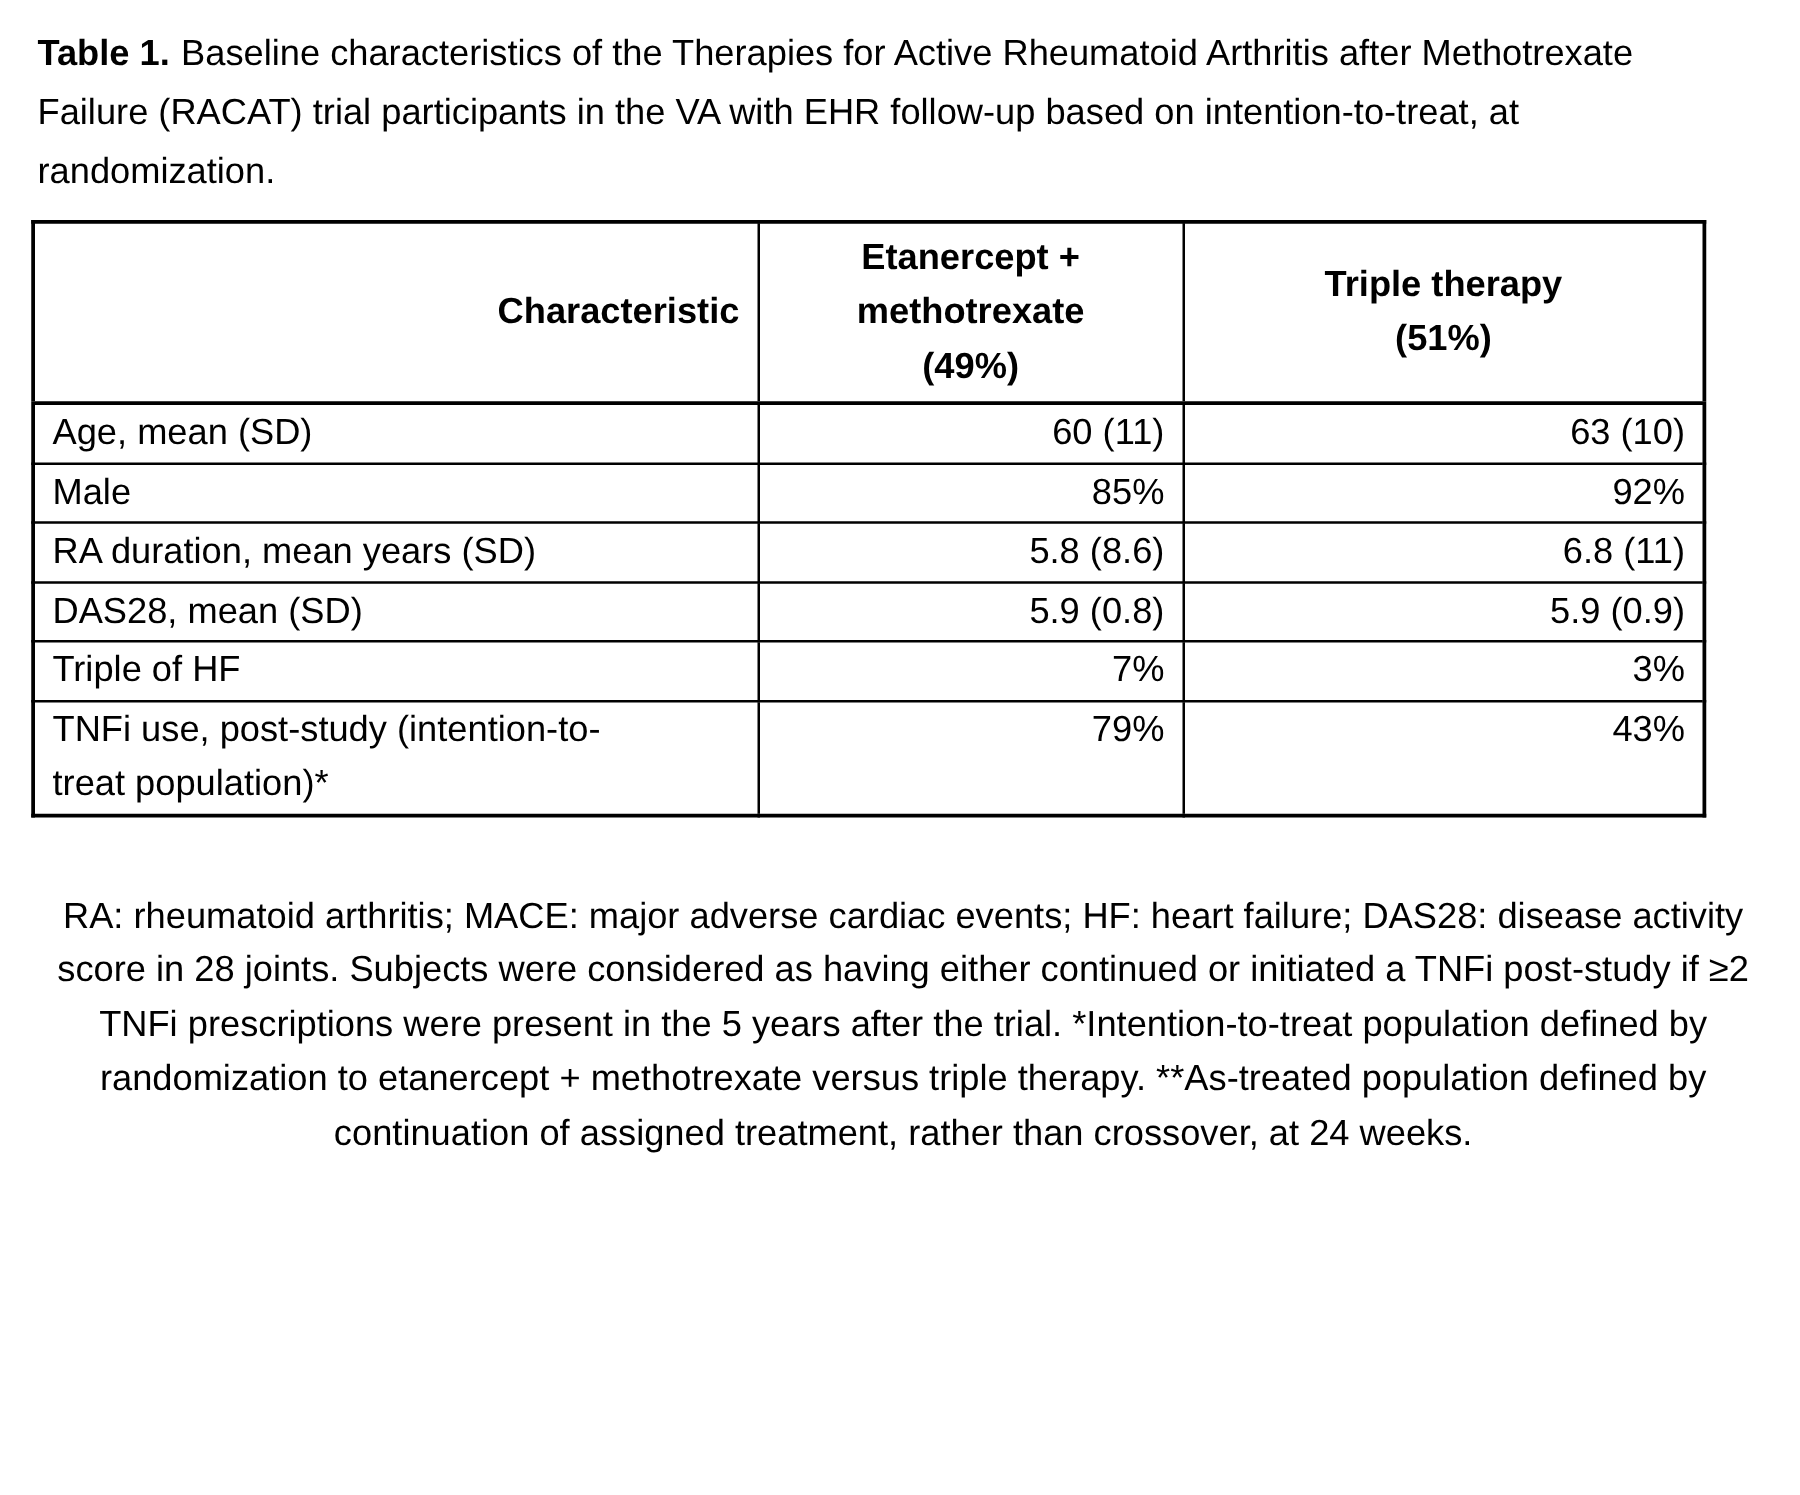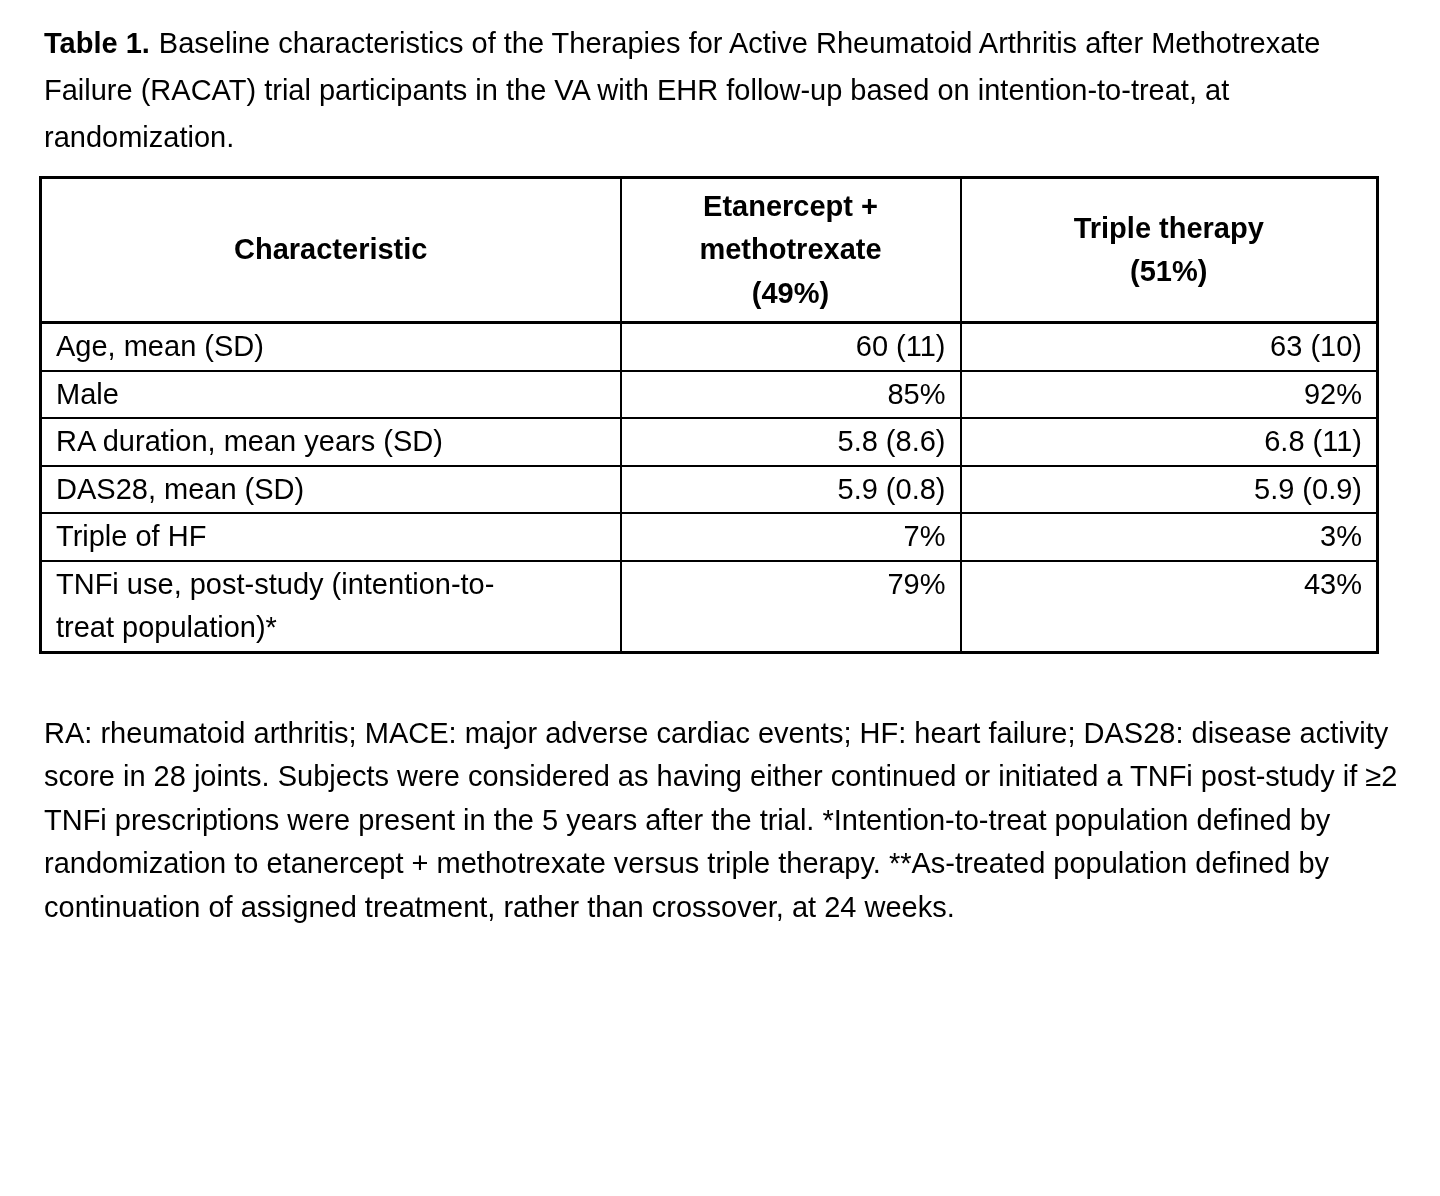--- a/index.html
+++ b/index.html
@@ -5,21 +5,21 @@
   * { margin: 0; padding: 0; box-sizing: border-box; }
   html, body {
     width: 1440px;
     height: 1196px;
     background: #ffffff;
     color: #000000;
     font-family: "Liberation Sans", sans-serif;
     font-size: 29px;
   }
   .page {
-    padding: 20px 25px 0 39px;
+    padding: 20px 25px 0 25px;
   }
   .title {
     margin-left: 5px;
     max-width: 1330px;
     line-height: 1.62;
   }
   .title-label {
     font-weight: bold;
     margin-right: 9px;
   }
@@ -39,35 +39,36 @@
   table.baseline thead th {
     border-bottom: 3px solid #000;
     font-weight: bold;
     vertical-align: middle;
     text-align: center;
     white-space: pre-line;
     padding-top: 6px;
     padding-bottom: 6px;
   }
   table.baseline thead th.col-characteristic {
-    text-align: center;
+    text-align: right;
   }
   table.baseline tbody td {
     vertical-align: top;
     text-align: right;
   }
   table.baseline tbody td.col-characteristic {
     text-align: left;
     white-space: pre-line;
   }
   .footnote {
     margin-top: 58px;
     margin-left: 5px;
     max-width: 1390px;
     line-height: 1.5;
+    text-align: center;
   }
 </style>
 </head>
 <body>
 
 <div class="page">
 
   <p class="title"><span class="title-label">Table 1.</span><span>Baseline characteristics of the Therapies for Active Rheumatoid Arthritis after Methotrexate Failure (RACAT) trial participants in the VA with EHR follow-up based on intention-to-treat, at randomization.</span></p>
 
   <table class="baseline">

